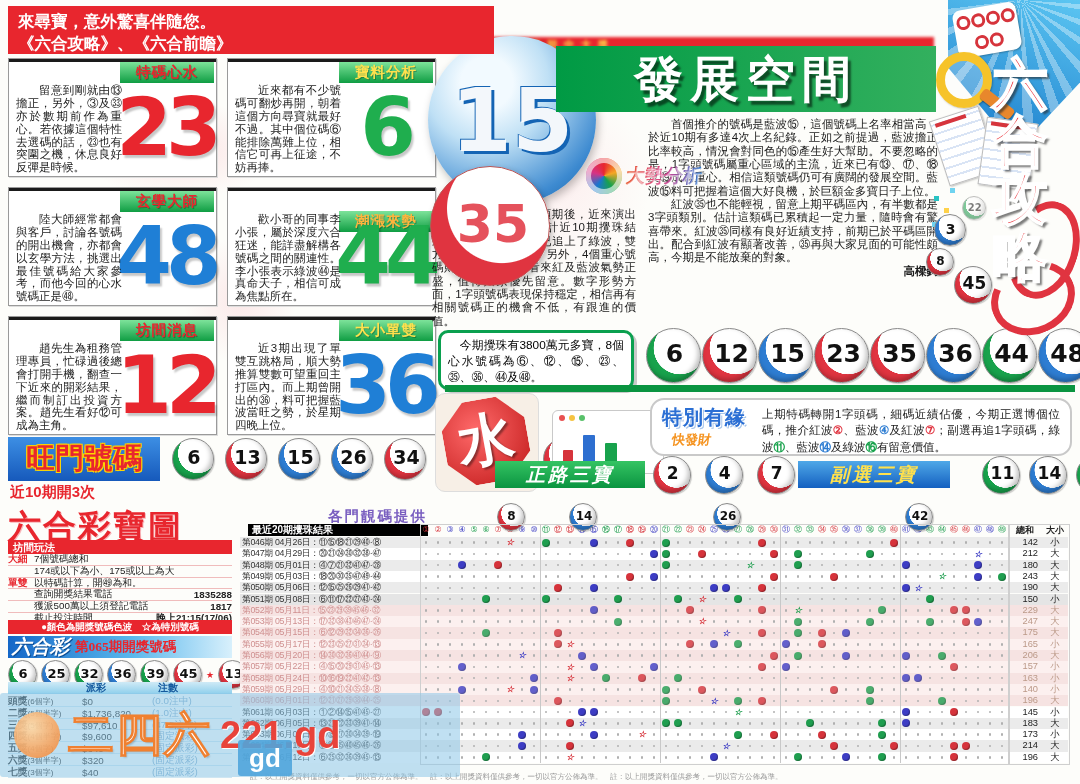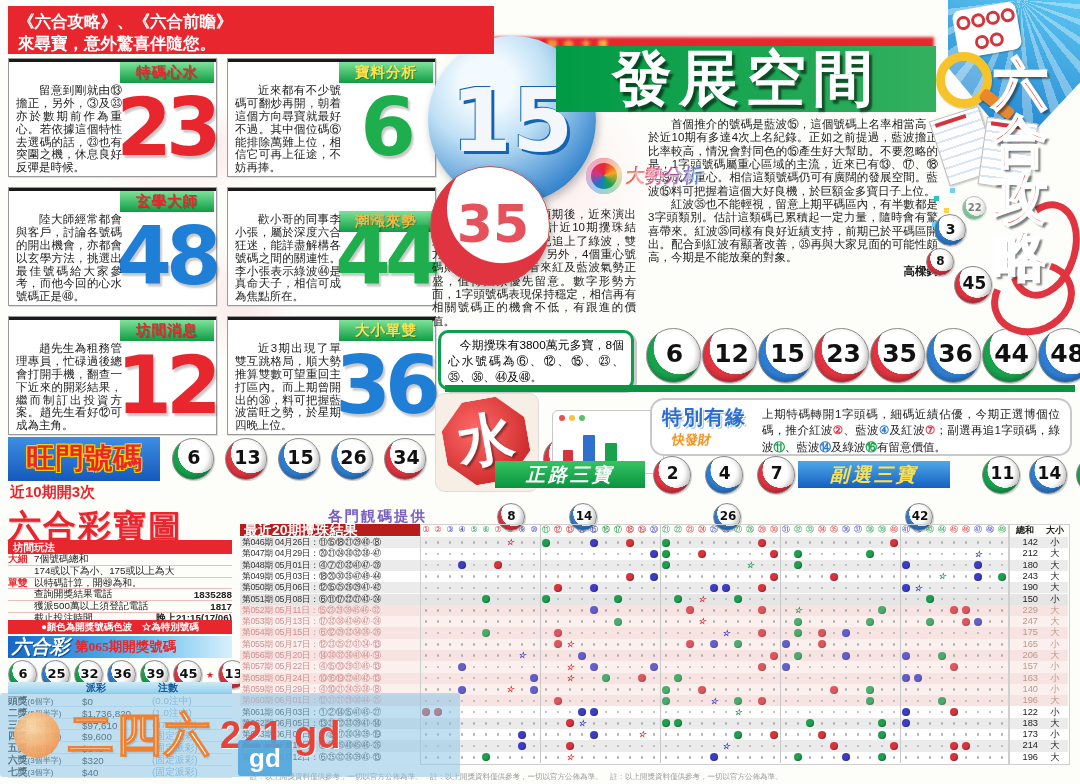--- a/index.html
+++ b/index.html
@@ -49,21 +49,21 @@
     box-shadow:2px 4px 8px rgba(0,0,0,.25);display:flex;align-items:center;justify-content:center;}
   #bigball-blue span{font-size:88px;font-weight:900;color:rgba(255,255,255,.95);
     text-shadow:3px 3px 0 #1464b4,-1px -1px 0 #1464b4;font-family:"DejaVu Sans",sans-serif;}
   #bigball-red{left:430px;top:166px;width:118px;height:118px;border-radius:50%;z-index:3;
     background:radial-gradient(circle at 60% 35%,#ffffff 52%,#e03440 53%);border:1px solid #b55;
     box-shadow:2px 3px 6px rgba(0,0,0,.25);display:flex;align-items:center;justify-content:center;}
   #bigball-red span{font-size:52px;font-weight:900;color:rgba(224,52,64,.85);
     text-shadow:1px 1px 0 #fff;font-family:"DejaVu Sans",sans-serif;transform:translate(4%,-4%);}
   #main-title-banner{left:556px;top:46px;width:380px;height:66px;z-index:2;
     background:linear-gradient(90deg,#009a44,#33b05e);display:flex;align-items:center;justify-content:center;}
-  #main-title-banner .t{font-size:60px;font-weight:900;color:#fff;letter-spacing:7px;line-height:1;
+  #main-title-banner .t{font-size:49px;font-weight:900;color:#fff;letter-spacing:7px;line-height:1;
     text-shadow:3px 4px 2px rgba(0,0,0,.55);}
   #trend-logo{left:586px;top:158px;z-index:4;display:flex;align-items:center;gap:4px;}
   #trend-logo .pin{width:36px;height:36px;border-radius:50%;
     background:conic-gradient(#e8262e,#f5a623,#18a24c,#1b75d0,#d63384,#e8262e);
     box-shadow:inset 0 0 0 5px rgba(255,255,255,.6);}
   #trend-logo .txt{font-size:19px;font-weight:900;transform:skewX(-6deg);
     background:linear-gradient(90deg,#e8552a,#d63384,#1b75d0);-webkit-background-clip:text;
     background-clip:text;color:transparent;text-shadow:1px 1px 1px rgba(255,255,255,.6);}
   .art{font-size:11.5px;line-height:1.16;text-align:justify;color:#1b1b1b;z-index:2;}
   .art p{margin:0;text-indent:2em;}
@@ -160,22 +160,22 @@
   .pay-row{display:grid;grid-template-columns:74px 70px auto;height:10.8px;font-size:9.8px;
     border-bottom:1px solid #cfe6f2;align-items:center;white-space:nowrap;}
   .pay-row .pz{font-weight:700;color:#111;}
   .pay-row .pz small{font-size:8px;font-weight:400;}
   .pay-row .am{color:#111;}
   .pay-row .nt{color:#7aa7c9;}
 
   
   #lottery-table{left:240px;top:503px;width:832px;height:268px;z-index:2;font-family:"Liberation Sans",sans-serif;}
   #provide-label{position:absolute;left:88px;top:4px;font-size:14.5px;font-weight:700;color:#7a5fc0;letter-spacing:2px;}
-  #recent-bar{position:absolute;left:0;top:21px;width:180px;height:12px;background:#b91c1c;color:#fff;
-    font-size:14px;font-weight:700;line-height:12px;padding-left:4px;box-sizing:border-box;}
+  #recent-bar{position:absolute;left:8px;top:21px;width:180px;height:12px;background:#000000;color:#fff;
+    font-size:10px;font-weight:700;line-height:12px;padding-left:4px;box-sizing:border-box;}
   #col-heads{position:absolute;left:180px;top:21px;height:12px;display:flex;}
   #col-heads span{width:12px;text-align:center;font-size:8px;line-height:12px;overflow:hidden;}
   #sum-label,#size-label{position:absolute;top:21px;font-size:9px;font-weight:700;line-height:12px;color:#222;}
   #sum-label{left:770px;width:30px;text-align:center;}
   #size-label{left:802px;width:26px;text-align:center;}
   .lt-row{position:absolute;left:0;width:828px;height:11.3px;}
   .lt-row .rt{position:absolute;left:2px;top:0;width:176px;font-size:8.8px;line-height:11.3px;
     letter-spacing:-0.3px;white-space:nowrap;overflow:hidden;color:#333;}
   .lt-row .cells{position:absolute;left:180px;top:0;display:flex;height:11.3px;}
   .lt-row .cells b{width:12px;height:11.3px;display:flex;align-items:center;justify-content:center;}
@@ -205,22 +205,22 @@
 </head>
 <body>
 
 <div id="page">
 
   <div class="blob" style="left:40px;top:80px;width:280px;height:140px;background:radial-gradient(closest-side,rgba(245,170,180,.30),transparent 70%);"></div>
   <div class="blob" style="left:160px;top:210px;width:160px;height:180px;background:radial-gradient(closest-side,rgba(245,170,180,.25),transparent 70%);"></div>
   <div class="blob" style="left:430px;top:50px;width:260px;height:260px;background:radial-gradient(closest-side,rgba(250,190,200,.22),transparent 70%);"></div>
 
   <div id="top-banner" class="abs">
+    <div>來尋寶，意外驚喜伴隨您。</div>
     <div>《六合攻略》、《六合前瞻》</div>
-    <div>來尋寶，意外驚喜伴隨您。</div>
   </div>
   <div id="tagline-strip" class="abs">精選勁料日日送　祝君期期中大獎</div>
 
   <div id="tip-grid" class="abs">
       <div class="tip-box">
         <div class="tb-top"></div>
         <div class="tb-tab" style="color: rgb(232, 38, 46);">特碼心水</div>
         <div class="tb-num" style="color: rgb(232, 38, 46);">23</div>
         <div class="tb-body">留意到剛就由⑬擔正，另外，③及㉝亦於數期前作為重心。若依據這個特性去選碼的話，㉓也有突圍之機，休息良好反彈是時候。</div>
       </div>
@@ -3050,21 +3050,21 @@
           <b>
             <i class="tiny"></i>
           </b>
           <b>
             <i class="tiny"></i>
           </b>
           <b>
             <i class="tiny"></i>
           </b>
         </span>
-        <span class="sum">122</span>
+        <span class="sum">145</span>
         <span class="sz">小</span>
       </div>
       <div class="lt-row" style="top: 214.8px; background: rgb(235, 235, 235);">
         <span class="rt">第062期 06月05日：⑬㉑㉒㉝㊴㊶·⑭</span>
         <span class="cells">
           <b>
             <i class="tiny"></i>
           </b>
           <b>
             <i class="tiny"></i>

